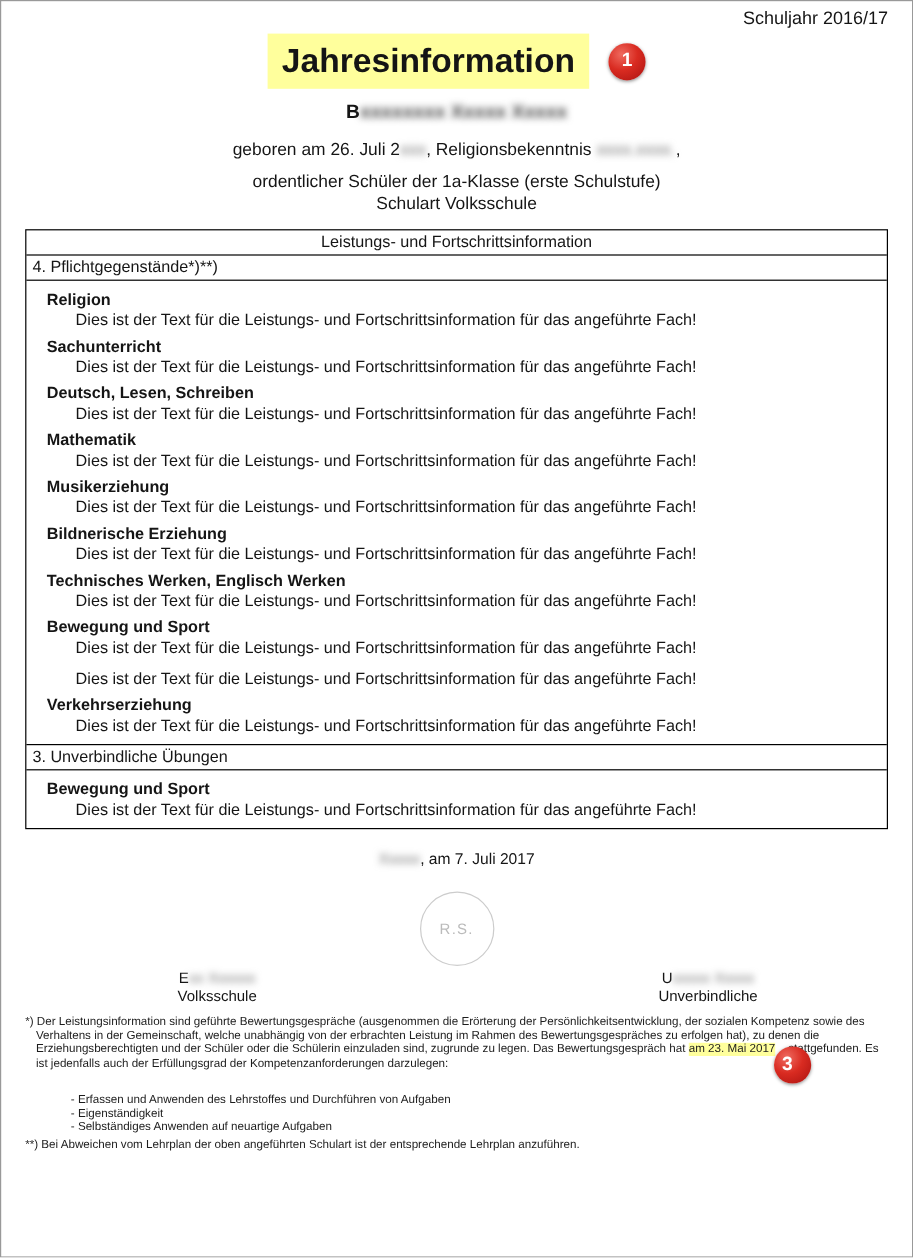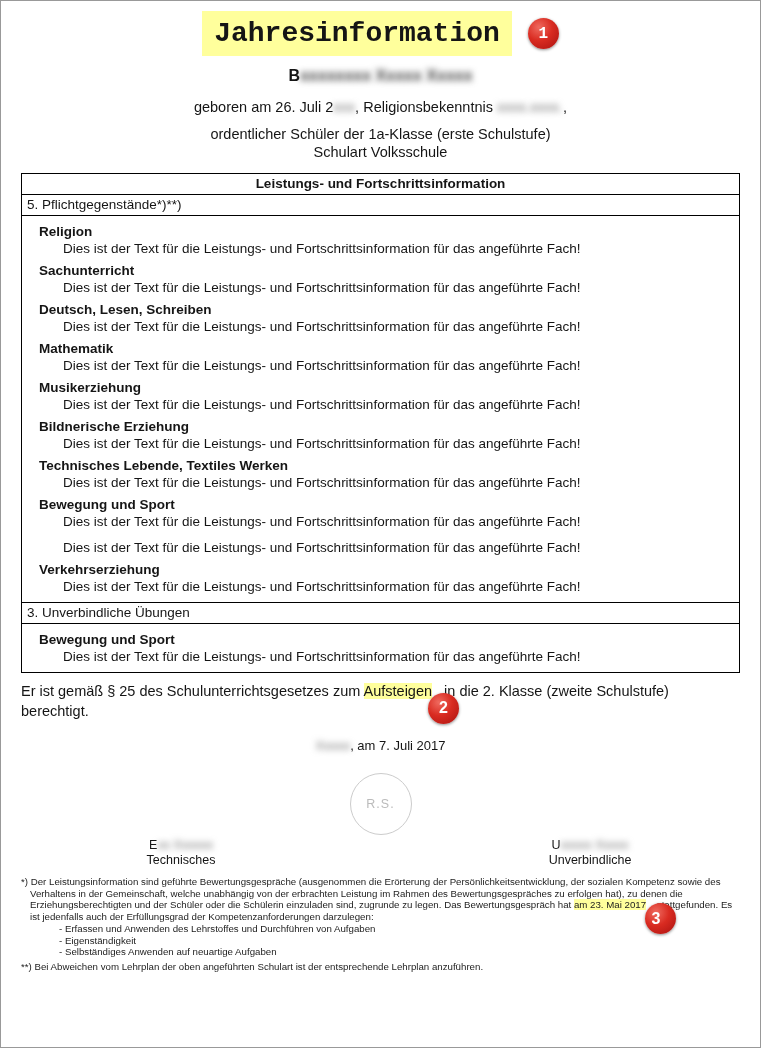--- a/index.html
+++ b/index.html
@@ -12,21 +12,21 @@
   .page {
     width: 761px; height: 1048px;
     border: 1px solid #999;
     background: #fff;
     padding: 6px 20px 6px 20px;
     position: relative;
     overflow: hidden;
   }
   .school-year { text-align: right; font-size: 15px; }
 
-  .title-row { text-align: center; margin-top: 4px; font-family: Liberation Mono, monospace; }
+  .title-row { text-align: center; margin-top: 4px; }
   .hl { background: #ffff9c; }
   .title-text {
     display: inline-block;
     font-size: 28px; font-weight: bold;
     padding: 7px 12px;
     vertical-align: middle;
   }
   .badge {
     display: inline-flex; align-items: center; justify-content: center;
     width: 31px; height: 31px; border-radius: 50%;
@@ -39,21 +39,21 @@
   .student-name { text-align: center; font-weight: bold; font-size: 16px; margin-top: 11px; }
   .center-line { text-align: center; font-size: 14.5px; }
   .birth-line { margin-top: 14px; }
   .class-line { margin-top: 11px; }
   .schooltype-line { margin-top: 2px; }
 
   .redacted { filter: blur(3px); color: #444; }
   .redacted.light { color: #777; }
 
   .gtable { border: 1px solid #000; margin-top: 13px; font-size: 13.5px; }
-  .t-header { text-align: center; font-weight: bold; padding: 2px 4px 3px; border-bottom: 1px solid #000; }
+  .t-header { text-align: center; font-weight: normal; padding: 2px 4px 3px; border-bottom: 1px solid #000; }
   .section-label { padding: 2px 5px 3px; border-bottom: 1px solid #000; }
   .section + .section .section-label { border-top: 1px solid #000; }
   .subjects { padding: 2px 0 7px 0; }
   .subject-name { font-weight: bold; padding: 6px 4px 1px 17px; }
   .subject-desc { padding: 1px 4px 1px 41px; }
 
   .promotion { margin-top: 8px; font-size: 14.5px; line-height: 1.38; }
   .badge-anchor { position: relative; display: inline-block; width: 8px; height: 1px; }
   .badge-anchor .badge { position: absolute; }
   .anchor-2 .badge { left: -4px; top: -2px; }
@@ -68,50 +68,51 @@
     display: flex; align-items: center; justify-content: center;
     font-size: 12.5px; letter-spacing: 1px;
   }
 
   .signatures { display: flex; justify-content: space-between; margin-top: 3px; padding: 0 60px 0 70px; font-size: 12.5px; }
   .sig { text-align: center; min-width: 180px; }
   .sig-name { margin-bottom: 1px; }
 
   .footnotes { margin-top: 9px; font-size: 9.7px; line-height: 11.5px; color: #1c1c1c; }
   .fn-para { padding-left: 9px; text-indent: -9px; }
-  .fn-bullets { margin-top: 1px; }
+  .fn-bullets { margin-top: 19px; }
   .fn-bullet { padding-left: 38px; }
   .fn-star2 { margin-top: 3px; }
 </style>
 </head>
 <body>
 
 <div class="page">
 
+  <div class="school-year">Schuljahr 2016/17</div>
 
   <div class="title-row">
     <span class="hl title-text">Jahresinformation</span><span class="badge">1</span>
   </div>
 
   <div class="student-name">
     <span>B</span><span class="redacted">xxxxxxxx Xxxxx Xxxxx</span>
   </div>
 
   <div class="center-line birth-line">
     <span>geboren am 26. Juli 2</span><span class="redacted light">xxx</span><span>, Religionsbekenntnis </span><span class="redacted light">xxxx.xxxx.</span><span>,</span>
   </div>
 
   <div class="center-line class-line">ordentlicher Schüler der 1a-Klasse (erste Schulstufe)</div>
   <div class="center-line schooltype-line">Schulart Volksschule</div>
 
   <div class="gtable">
     <div class="t-header">Leistungs- und Fortschrittsinformation</div>
 
     <div class="section">
-      <div class="section-label">5. Pflichtgegenstände*)**)</div>
+      <div class="section-label">4. Pflichtgegenstände*)**)</div>
       <div class="subjects">
         <div>
           <div class="subject-name">Religion</div>
           <div class="subject-desc">Dies ist der Text für die Leistungs- und Fortschrittsinformation für das angeführte Fach!</div>
         </div>
         <div>
           <div class="subject-name">Sachunterricht</div>
           <div class="subject-desc">Dies ist der Text für die Leistungs- und Fortschrittsinformation für das angeführte Fach!</div>
         </div>
         <div>
@@ -124,21 +125,21 @@
         </div>
         <div>
           <div class="subject-name">Musikerziehung</div>
           <div class="subject-desc">Dies ist der Text für die Leistungs- und Fortschrittsinformation für das angeführte Fach!</div>
         </div>
         <div>
           <div class="subject-name">Bildnerische Erziehung</div>
           <div class="subject-desc">Dies ist der Text für die Leistungs- und Fortschrittsinformation für das angeführte Fach!</div>
         </div>
         <div>
-          <div class="subject-name">Technisches Lebende, Textiles Werken</div>
+          <div class="subject-name">Technisches Werken, Englisch Werken</div>
           <div class="subject-desc">Dies ist der Text für die Leistungs- und Fortschrittsinformation für das angeführte Fach!</div>
         </div>
         <div>
           <div class="subject-name">Bewegung und Sport</div>
           <div class="subject-desc">Dies ist der Text für die Leistungs- und Fortschrittsinformation für das angeführte Fach!</div>
         </div>
       </div>
     </div>
 
     <div class="section">
@@ -157,38 +158,35 @@
       <div class="section-label">3. Unverbindliche Übungen</div>
       <div class="subjects">
         <div>
           <div class="subject-name">Bewegung und Sport</div>
           <div class="subject-desc">Dies ist der Text für die Leistungs- und Fortschrittsinformation für das angeführte Fach!</div>
         </div>
       </div>
     </div>
   </div>
 
-  <p class="promotion">
-    <span>Er ist gemäß § 25 des Schulunterrichtsgesetzes zum </span><span class="hl">Aufsteigen</span><span class="badge-anchor anchor-2"><span class="badge">2</span></span><span> in die 2. Klasse (zweite Schulstufe) berechtigt.</span>
-  </p>
 
   <div class="center-line date-line">
     <span class="redacted light">Xxxxx</span><span>, am 7. Juli 2017</span>
   </div>
 
   <div class="seal-row">
     <div class="seal">R.S.</div>
   </div>
 
   <div class="signatures">
     <div class="sig">
       <div class="sig-name">
         <span>E</span><span class="redacted light">xx Xxxxxx</span>
       </div>
-      <div class="sig-role">Technisches</div>
+      <div class="sig-role">Volksschule</div>
     </div>
     <div class="sig">
       <div class="sig-name">
         <span>U</span><span class="redacted light">xxxxx Xxxxx</span>
       </div>
       <div class="sig-role">Unverbindliche</div>
     </div>
   </div>
 
   <div class="footnotes">

